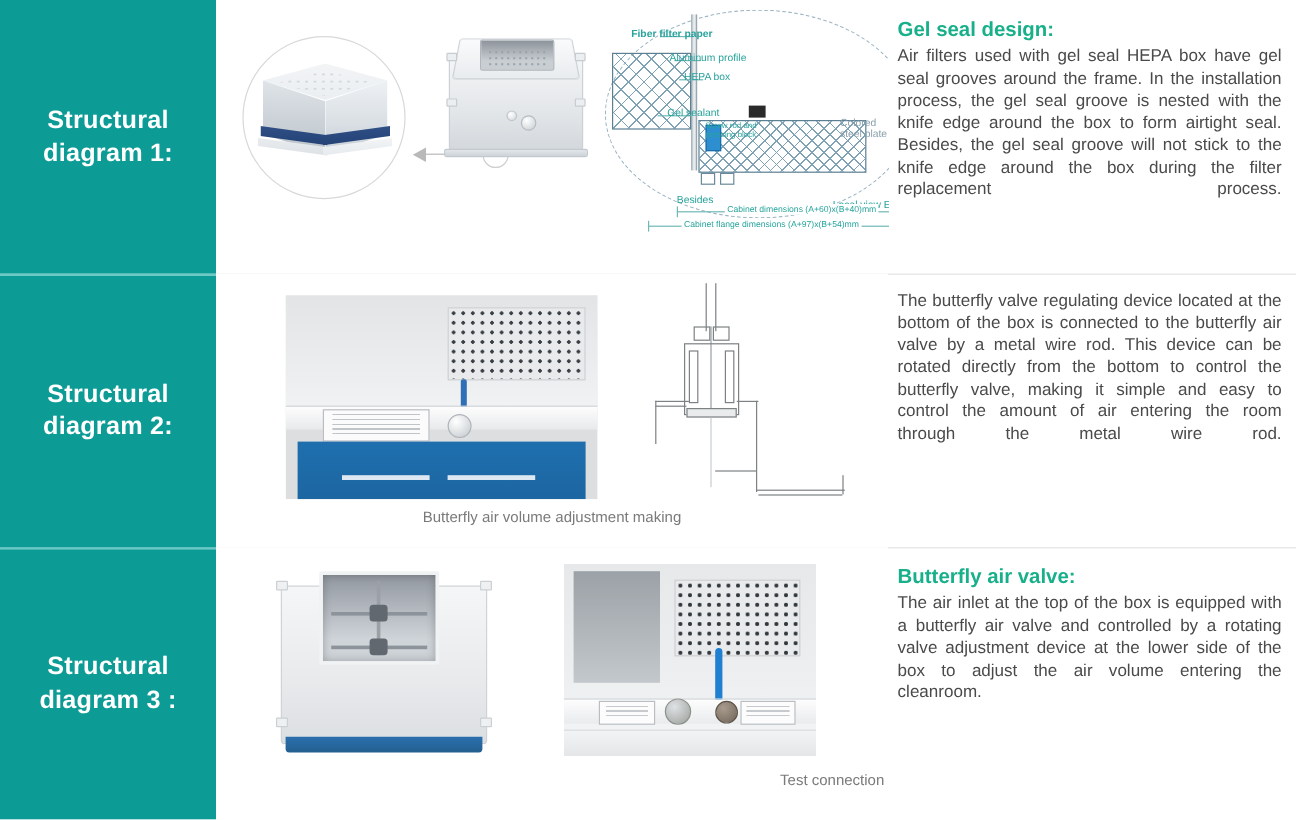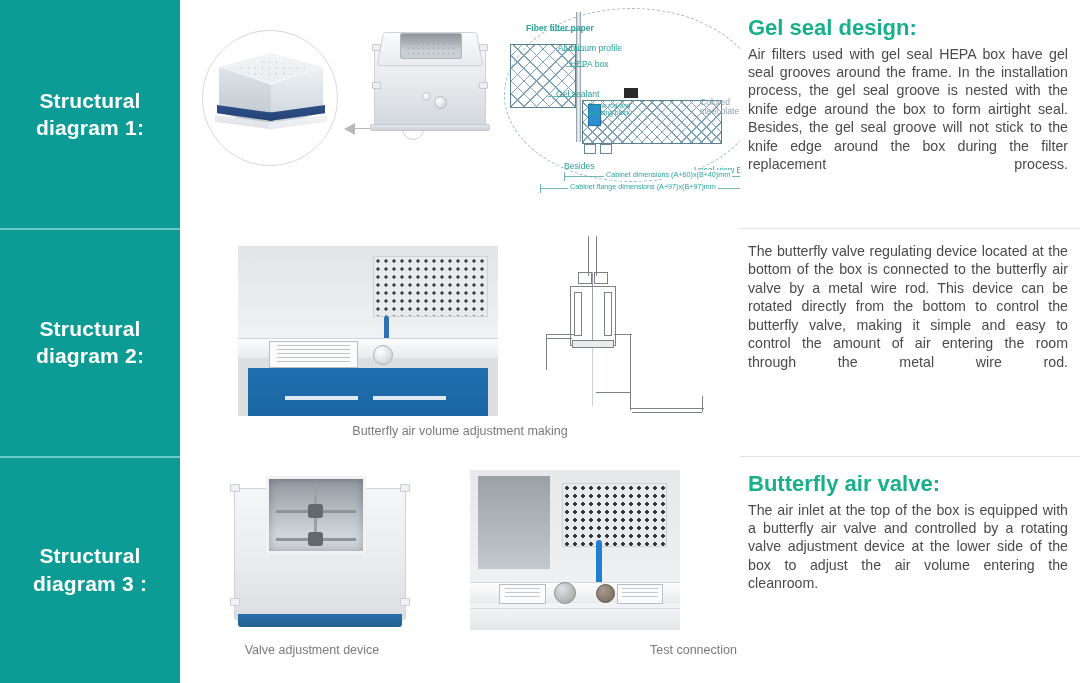--- a/index.html
+++ b/index.html
@@ -35,21 +35,21 @@
     font-size: 21px; line-height: 1.3; font-weight: 700; letter-spacing:.2px;
     padding: 0 6px;
   }
 
   
   .media-cell { flex: 1 1 auto; position: relative; background:#fff; overflow:hidden; }
   .text-cell {
     width: 340px; flex: 0 0 340px; padding: 14px 12px 10px 8px;
     display:flex; flex-direction:column;
   }
-  .blk-title { color: var(--green, #18b08a); font-size: 22px; font-weight: 700; margin-bottom: 3px; line-height:1.25; }
+  .blk-title { color: var(--green, #18b08a); font-size: 17px; font-weight: 700; margin-bottom: 3px; line-height:1.25; }
   .blk-body {
     color: #4a4a4a; font-size: 14.2px; line-height: 1.3;
     text-align: justify; text-justify: inter-word;
   }
   .blk-body::after{ content:""; display:inline-block; width:100%; }
 
   .caption {
     position:absolute; font-size:12.5px; color:#7a7a7a; text-align:center; width:100%;
     left:0;
   }
@@ -331,21 +331,21 @@
 
           <div class="dims">
             <div class="dim-row">
               <div class="dim-line" style="left:72px; width:200px;"></div>
               <div class="dim-tick" style="left:72px;"></div>
               <div class="dim-txt" style="left:112px;">Cabinet dimensions (A+60)x(B+40)mm</div>
             </div>
             <div class="dim-row">
               <div class="dim-line" style="left:48px; width:234px;"></div>
               <div class="dim-tick" style="left:48px;"></div>
-              <div class="dim-txt" style="left:76px;">Cabinet flange dimensions (A+97)x(B+97)mm</div>
+              <div class="dim-txt" style="left:76px;">Cabinet flange dimensions (A+97)x(B+54)mm</div>
             </div>
           </div>
         </div>
 
       </div>
     </div>
 
     <div class="text-cell">
       <div class="blk-title" style="--green:#18b08a">Gel seal design:</div>
       <div class="blk-body">Air filters used with gel seal HEPA box have gel seal grooves around the frame. In the installation process, the gel seal groove is nested with the knife edge around the box to form airtight seal. Besides, the gel seal groove will not stick to the knife edge around the box during the filter replacement process.</div>
@@ -445,21 +445,20 @@
             <div class="p4-lines"></div>
           </div>
         <div class="p4-plate2">
             <div class="p4-lines"></div>
           </div>
         <div class="p4-port1"></div>
         <div class="p4-port2"></div>
         <div class="p4-bottom"></div>
       </div>
 
-      <div class="caption" style="top:187px; left:-148px;">Valve adjustment device</div>
       <div class="caption" style="top:187px; left:246px;">Test connection port</div>
     </div>
 
     <div class="text-cell">
       <div class="blk-title" style="--green:#18b08a">Butterfly air valve:</div>
       <div class="blk-body">The air inlet at the top of the box is equipped with a butterfly air valve and controlled by a rotating valve adjustment device at the lower side of the box to adjust the air volume entering the cleanroom.</div>
     </div>
   </div>
 
 </div>

